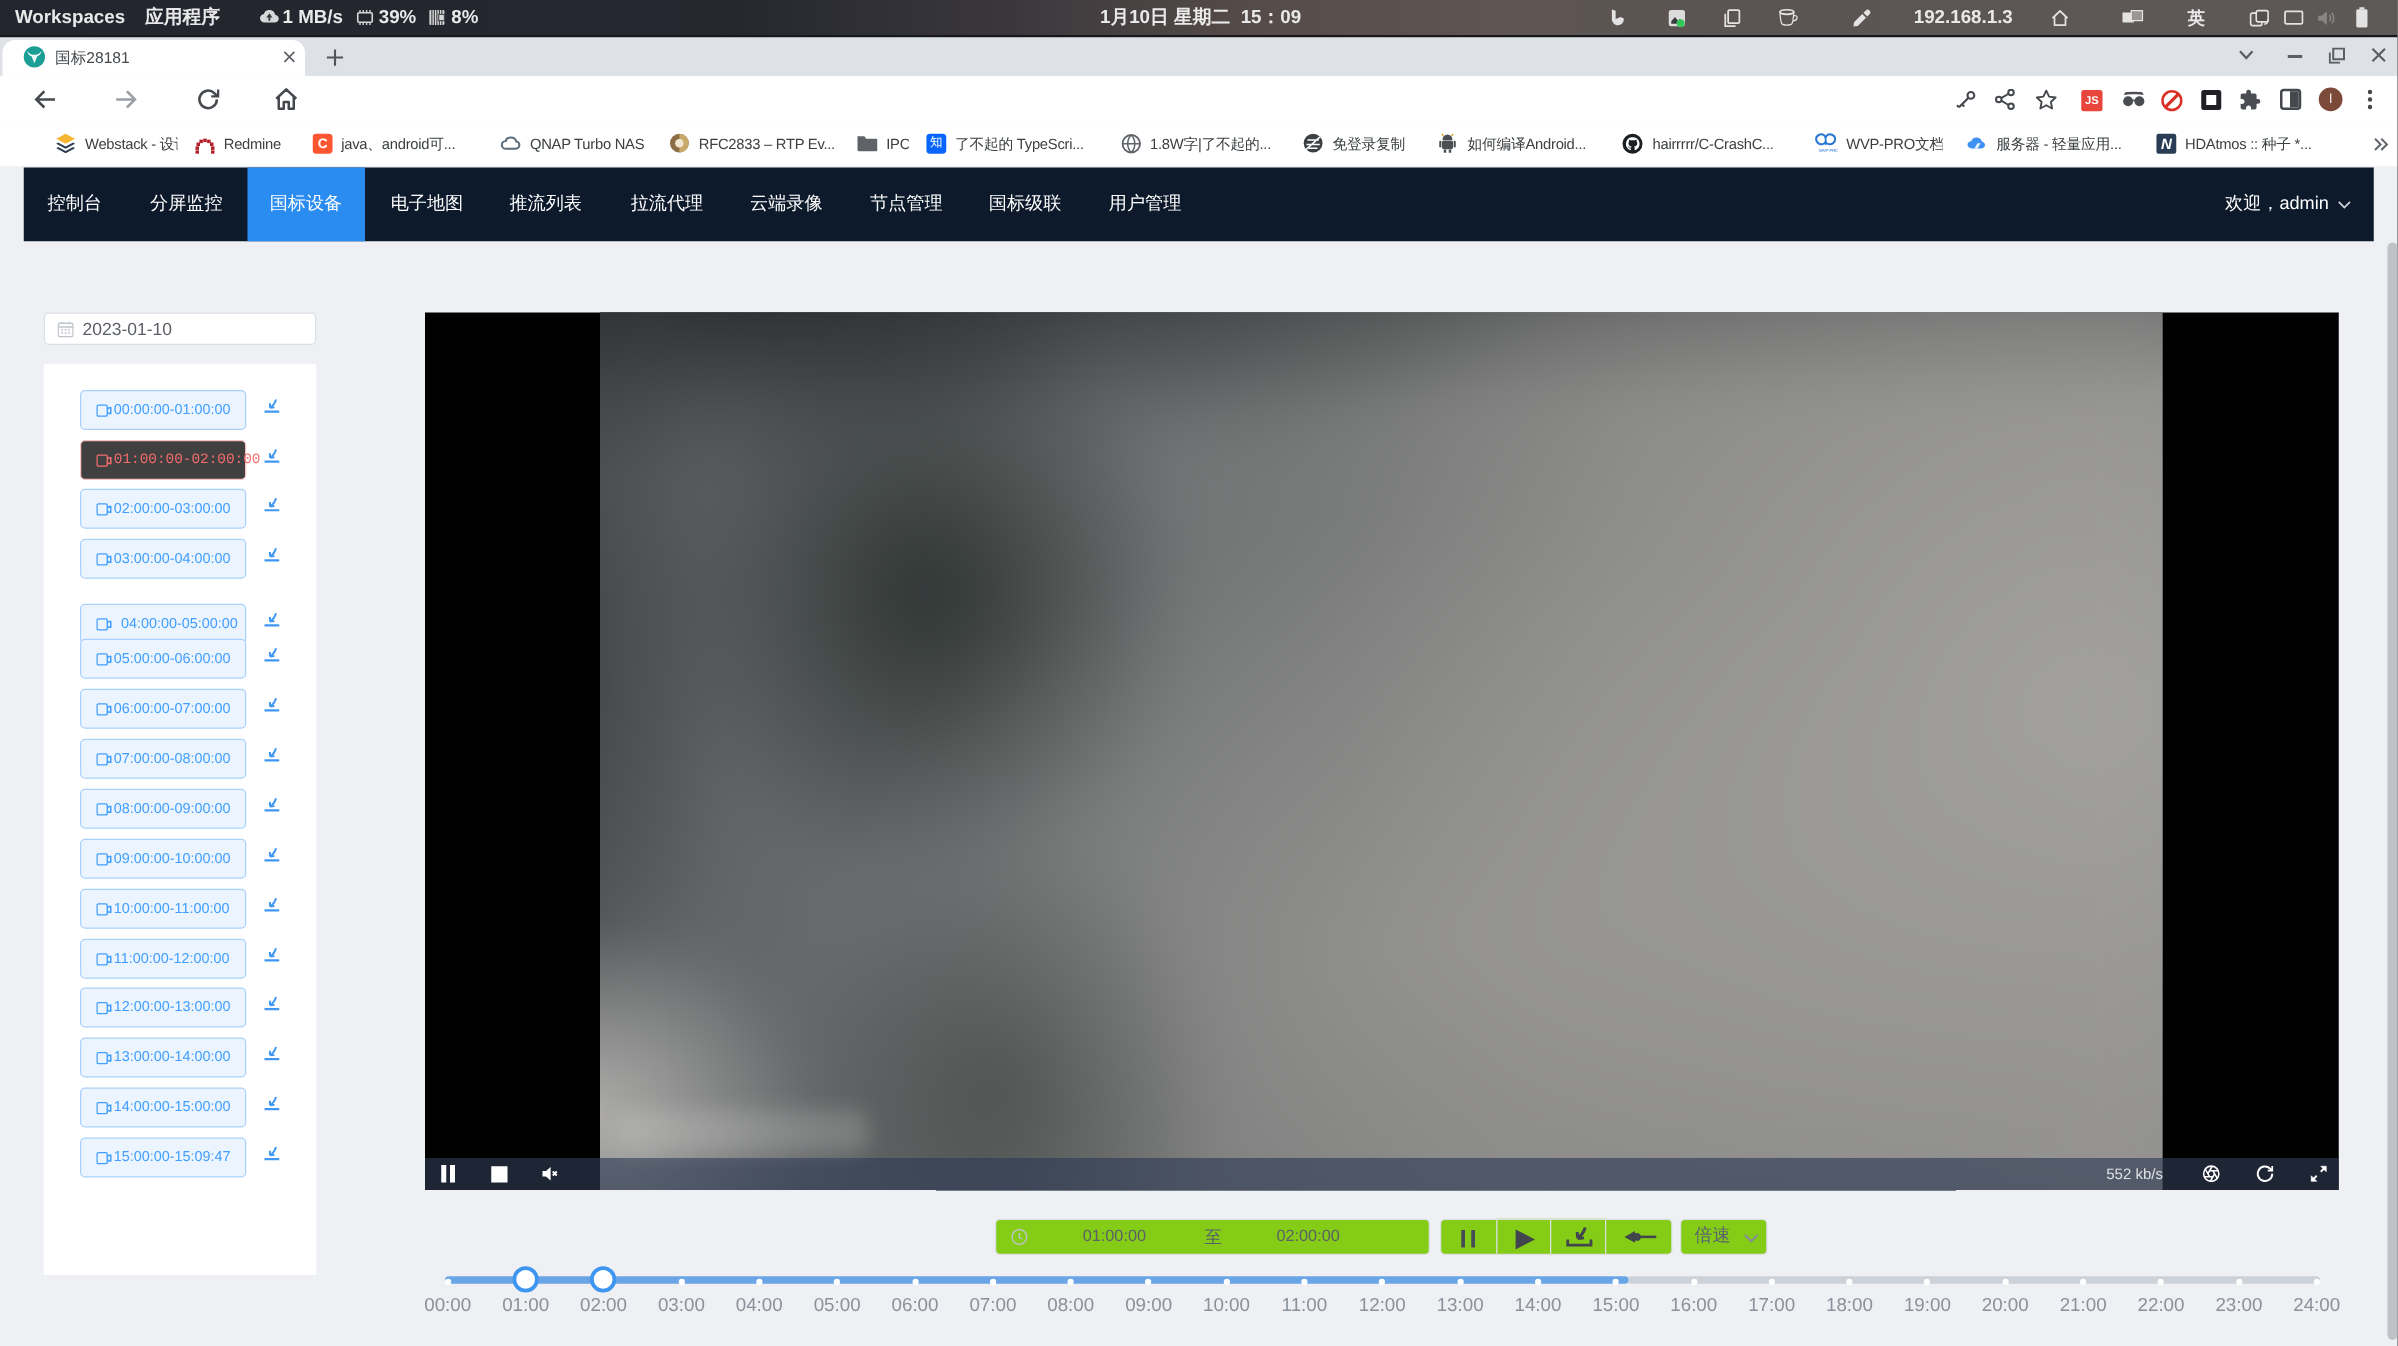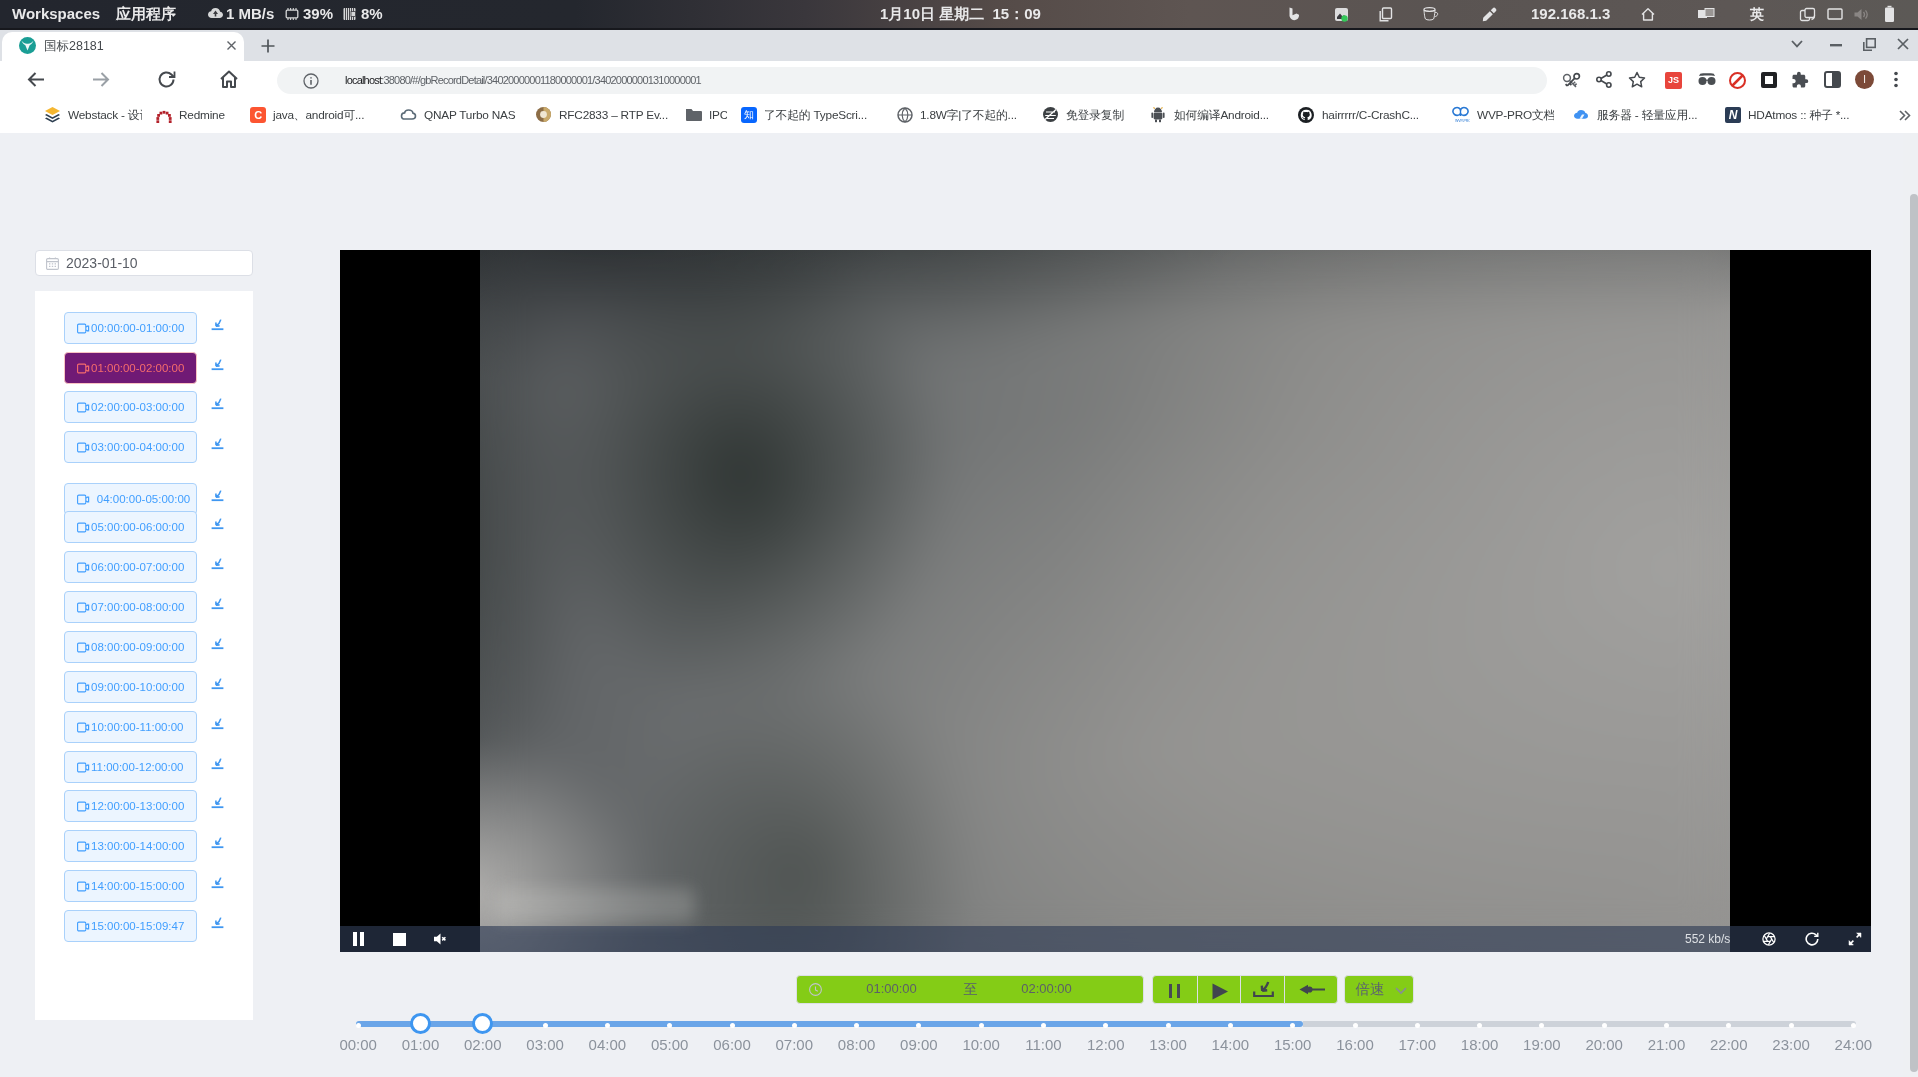--- a/index.html
+++ b/index.html
@@ -38,21 +38,21 @@
 
   #subhead { position:absolute; left:19px; top:61px; width:1872px; height:39px; background:#fff; }
 
   
   #dateinput { position:absolute; left:35px; top:117px; width:218px; height:26px; background:#fff;
       border:1px solid #dcdfe6; border-radius:4px; }
   #panel { position:absolute; left:35px; top:158px; width:218px; height:729px; background:#fff; }
   .row { position:absolute; left:29px; width:190px; height:32px; }
   .chip { position:absolute; left:0; top:0; width:133px; height:32px; border-radius:4px; border:1px solid #a9d1fb;
       background:#ecf5ff; color:#409eff; font-size:11.5px; line-height:30px; white-space:nowrap; }
-  .chip.red { background:#701a75; border-color:#f9c3c3; color:#f56c6c; }
+  .chip.red { background:#404040; border-color:#f9c3c3; color:#f56c6c;font-family:Liberation Mono, monospace; }
   .dl { position:absolute; left:146px; top:6px; }
 
   
   #player { position:absolute; left:340px; top:117px; width:1531px; height:702px; background:#000; }
   #video { position:absolute; left:140px; top:0; width:1250px; height:702px;
      background:
        radial-gradient(ellipse 270px 255px at 0% 92%, rgba(190,188,185,0.88) 0%, rgba(190,188,185,0) 62%),
        radial-gradient(ellipse 820px 640px at 95% 45%, rgba(174,173,171,0.62) 0%, rgba(174,173,171,0) 74%),
        radial-gradient(ellipse 700px 460px at 53% 72%, rgba(168,166,163,0.45) 0%, rgba(168,166,163,0) 72%),
        radial-gradient(ellipse 380px 430px at 21% 32%, rgba(30,37,34,0.78) 0%, rgba(30,37,34,0) 55%),
@@ -212,31 +212,20 @@
     <svg style="position:absolute;left:92px;top:10px;" width="18" height="17" viewBox="0 0 18 17" fill="none" stroke="#9aa0a6" stroke-width="2">
       <path d="M1 8.5 H16 M9.5 2 L16 8.5 L9.5 15"></path>
     </svg>
     <svg style="position:absolute;left:157px;top:9px;" width="19" height="19" viewBox="0 0 19 19" fill="none" stroke="#45494e" stroke-width="2">
       <path d="M16.5 9.5 a7 7 0 1 1 -2.1 -5 L17 7"></path>
       <path d="M17.5 1.5 V7 H12" stroke-width="1.8"></path>
     </svg>
     <svg style="position:absolute;left:219px;top:9px;" width="20" height="19" viewBox="0 0 20 19" fill="none" stroke="#45494e" stroke-width="2">
       <path d="M2 9 L10 1.5 L18 9 M4 7.6 V17 H8 V11.5 H12 V17 H16 V7.6" stroke-linejoin="round"></path>
     </svg>
-    <div id="omni">
-      <svg style="position:absolute;left:26px;top:5.5px;" width="16" height="16" viewBox="0 0 16 16" fill="none" stroke="#5f6368" stroke-width="1.3">
-        <circle cx="8" cy="8" r="7"></circle>
-        <path d="M8 4.2 V5.4 M8 7 V11.8" stroke-width="1.6"></path>
-      </svg>
-      <div style="position:absolute;left:68px;"><span style="color:#202124;">localhost</span>:38080/#/gbRecordDetail/34020000001180000001/34020000001310000001</div>
-      <svg style="position:absolute;left:1285px;top:6px;" width="16" height="16" viewBox="0 0 16 16" fill="none" stroke="#5f6368" stroke-width="1.5">
-        <circle cx="5" cy="5" r="3.4"></circle>
-        <path d="M7.5 7.5 L14 14 M11 11 L13.2 8.8 M12.6 12.6 L14.6 10.6"></path>
-      </svg>
-    </div>
     <svg style="position:absolute;left:1564px;top:11px;" width="17" height="16" viewBox="0 0 17 16" fill="none" stroke="#45494e" stroke-width="1.7">
       <circle cx="12.7" cy="4.3" r="2.7"></circle>
       <path d="M10.8 6.2 L3.2 13.8 M3.2 13.8 L1.6 12.2 M5.6 11.4 L7.4 13.2"></path>
     </svg>
     <svg style="position:absolute;left:1596px;top:10px;" width="16" height="17" viewBox="0 0 16 17" fill="none" stroke="#45494e" stroke-width="1.6">
       <circle cx="12.8" cy="3" r="2.2"></circle>
       <circle cx="12.8" cy="14" r="2.2"></circle>
       <circle cx="3" cy="8.5" r="2.2"></circle>
       <path d="M5 7.5 L10.8 4 M5 9.5 L10.8 13"></path>
     </svg>
@@ -327,20 +316,36 @@
     <div class="bm" style="left:1572px;width:137px;"><span class="ic"><svg width="18" height="16" viewBox="0 0 18 16">
           <path d="M9 3 C6.6 3 5.4 4.5 5.2 5.8 C3.4 6 2 7.2 2 8.8 C2 10.5 3.5 11.7 5.3 11.7 L12.7 11.7 C14.5 11.7 16 10.6 16 8.9 C16 7.4 14.9 6.3 13.4 6.1 C13.1 4.2 11.2 3 9 3 Z" fill="#3f92f2"></path>
           <path d="M7.5 11.7 L10 7.5 H12.5 L10 11.7 Z" fill="#fff" opacity="0.9"></path>
         </svg></span>服务器 - 轻量应用...</div>
     <div class="bm" style="left:1725px;width:135px;"><span class="ic"><div style="width:16px;height:16px;background:#2b3c55;border-radius:2px;color:#fff;font-size:12px;font-weight:bold;text-align:center;line-height:16px;font-style:italic;">N</div></span>HDAtmos :: 种子 *...</div>
     <svg style="position:absolute;left:1898px;top:11px;" width="13" height="13" viewBox="0 0 13 13" fill="none" stroke="#5f6368" stroke-width="1.6">
       <path d="M2 2 L6.5 6.5 L2 11 M7 2 L11.5 6.5 L7 11"></path>
     </svg>
   </div>
   <div class="abs" id="page">
+    <div id="nav">
+      <div class="nv" style="left:19px;">控制台</div>
+      <div class="nv" style="left:101px;">分屏监控</div>
+      <div class="nv" style="left:178.5px;width:94.5px;background:#2a8cf0;text-align:center;">国标设备</div>
+      <div class="nv" style="left:293.5px;">电子地图</div>
+      <div class="nv" style="left:388.5px;">推流列表</div>
+      <div class="nv" style="left:485.5px;">拉流代理</div>
+      <div class="nv" style="left:581px;">云端录像</div>
+      <div class="nv" style="left:677px;">节点管理</div>
+      <div class="nv" style="left:772px;">国标级联</div>
+      <div class="nv" style="left:868px;">用户管理</div>
+      <div class="nv" style="left:1761px;">欢迎，admin</div>
+      <svg class="nv" style="left:1851px;top:26px;height:8px;" width="11" height="8" viewBox="0 0 11 8" fill="none" stroke="#cfd3d8" stroke-width="1.4">
+        <path d="M1 1.5 L5.5 6 L10 1.5"></path>
+      </svg>
+    </div>
     <div id="dateinput">
       <svg style="position:absolute;left:10px;top:6px;" width="13" height="13" viewBox="0 0 13 13" fill="none" stroke="#c0c4cc" stroke-width="1.1">
         <rect x="0.6" y="1.6" width="11.8" height="10.8" rx="1.2"></rect>
         <path d="M0.6 4.6 H12.4 M3.6 1.6 V0.4 M9.4 1.6 V0.4"></path>
         <path d="M3 6.8 h1.4 M5.8 6.8 h1.4 M8.6 6.8 h1.4 M3 9.3 h1.4 M5.8 9.3 h1.4 M8.6 9.3 h1.4" stroke-width="1.2"></path>
       </svg>
       <div style="position:absolute;left:30px;top:0;height:24px;line-height:24px;font-size:14px;color:#5a5e66;">2023-01-10</div>
     </div>
     <div id="panel">
       <div class="row" style="top:20.6px;">

